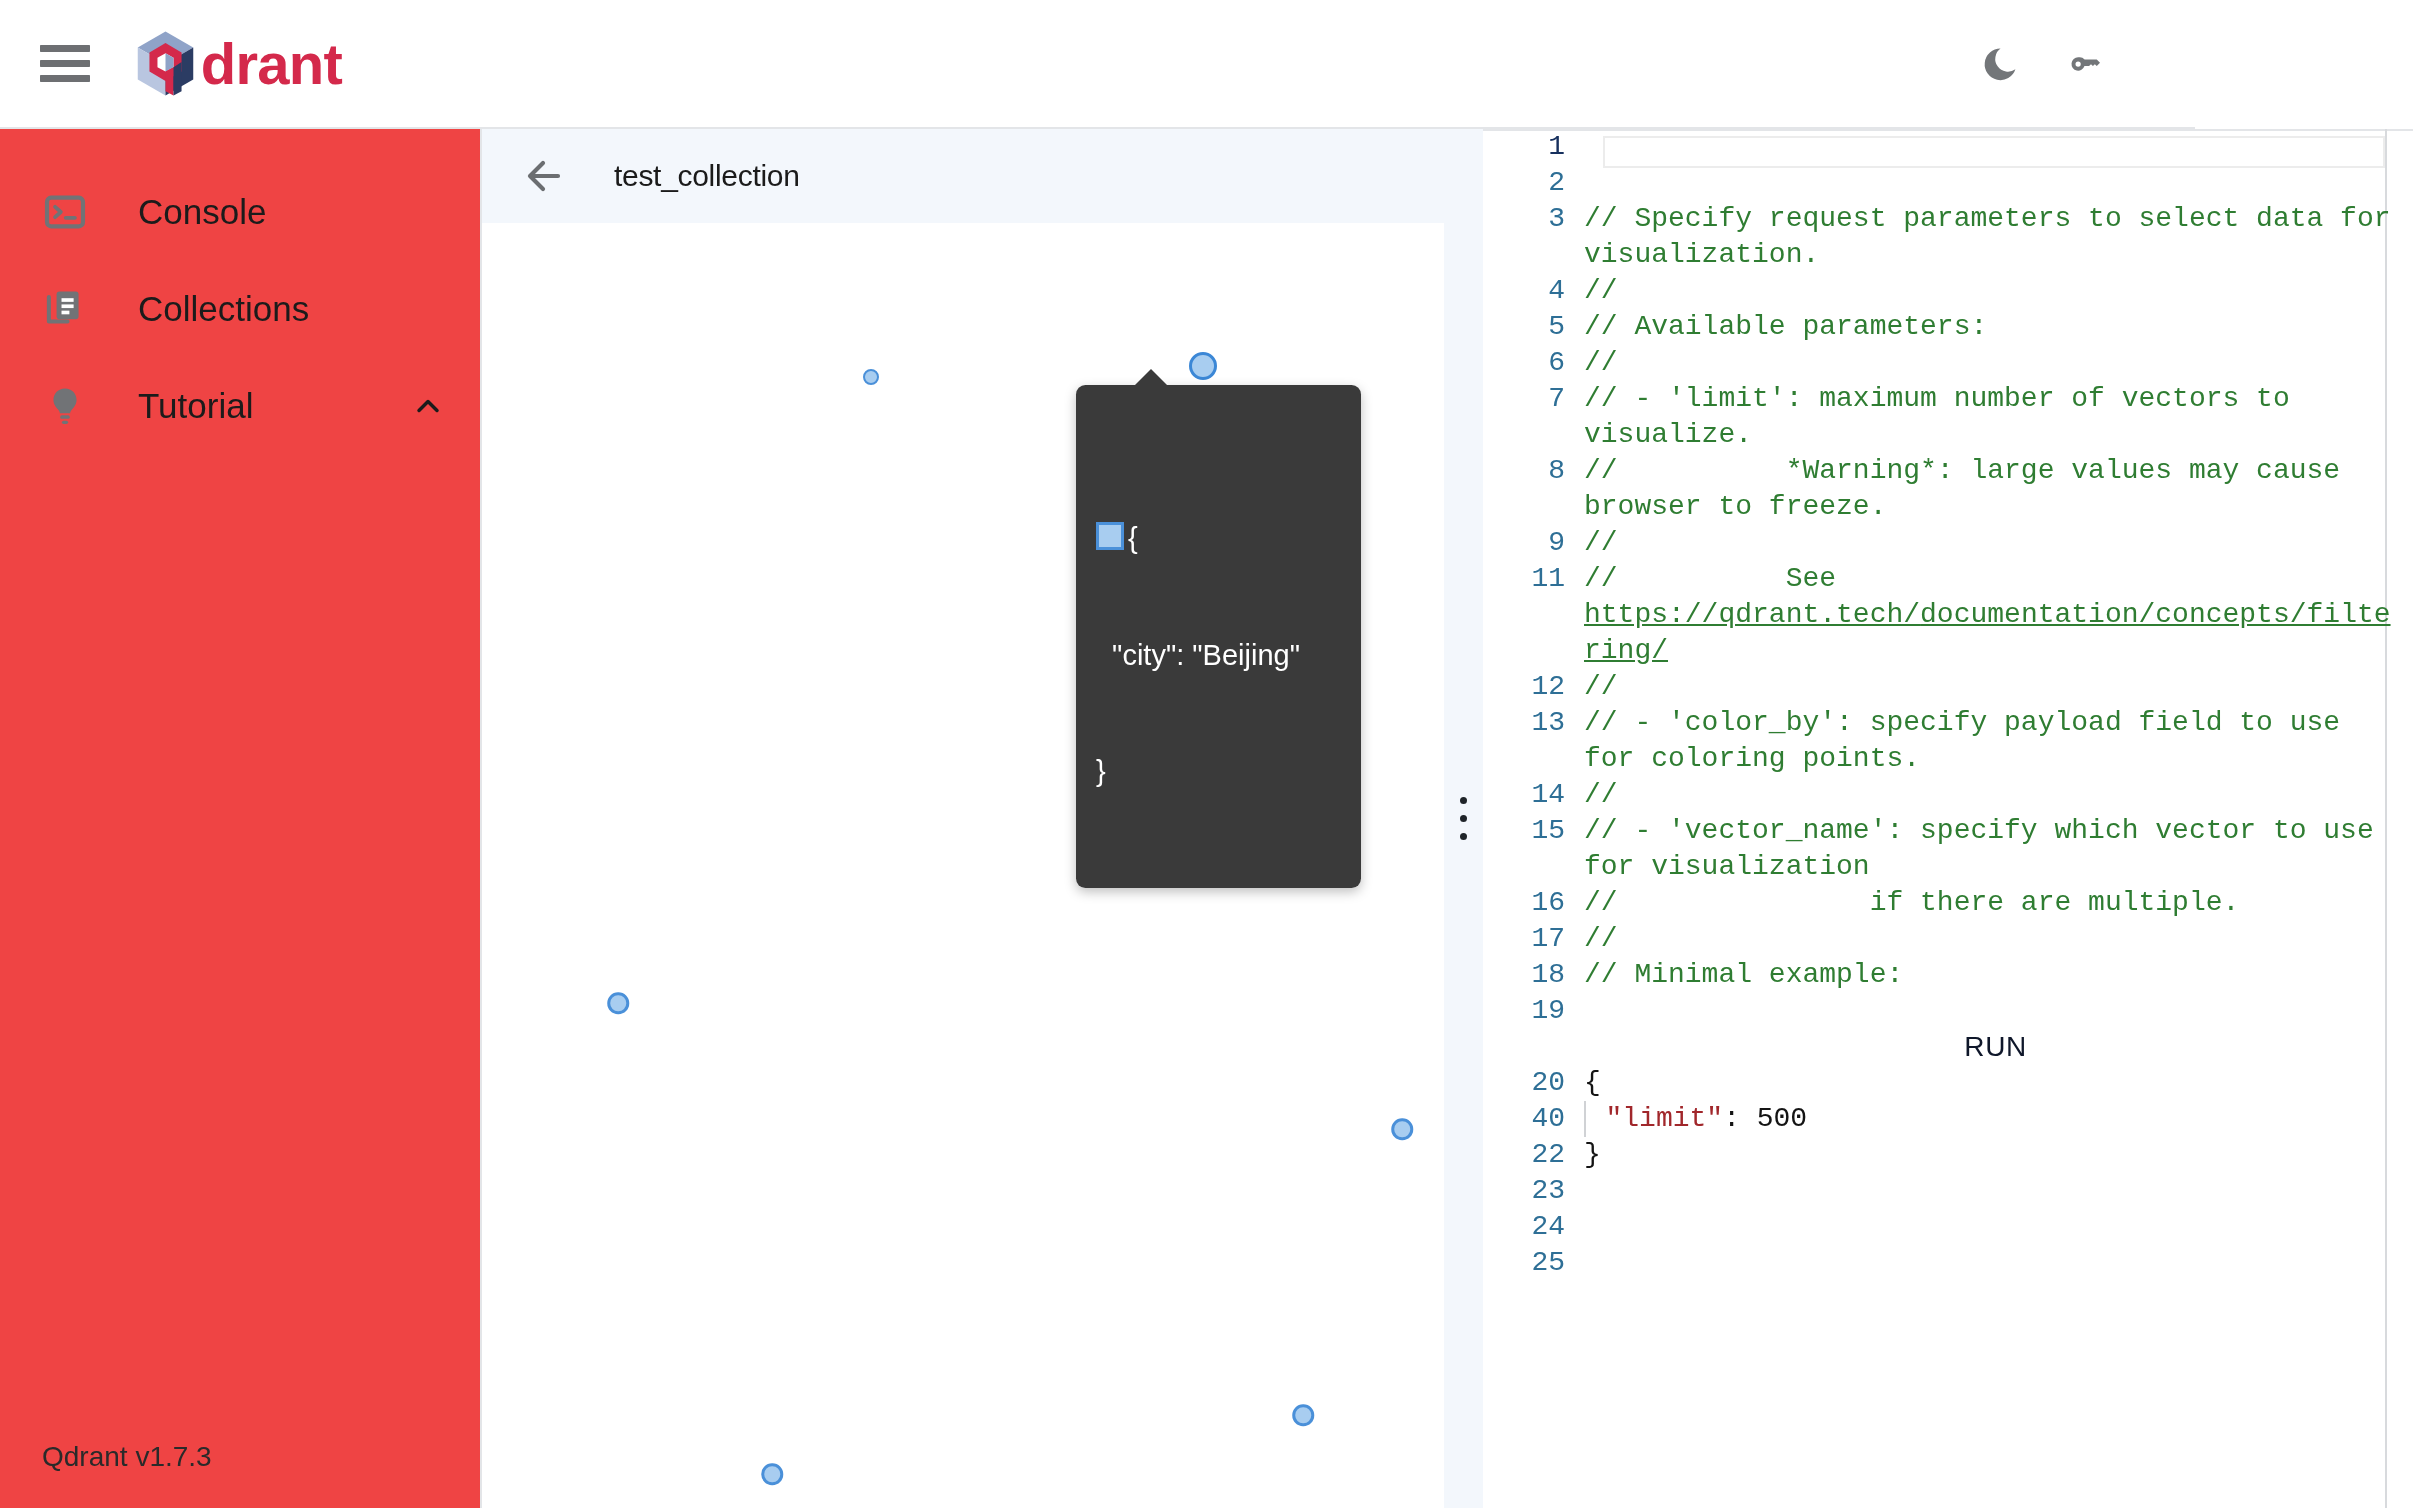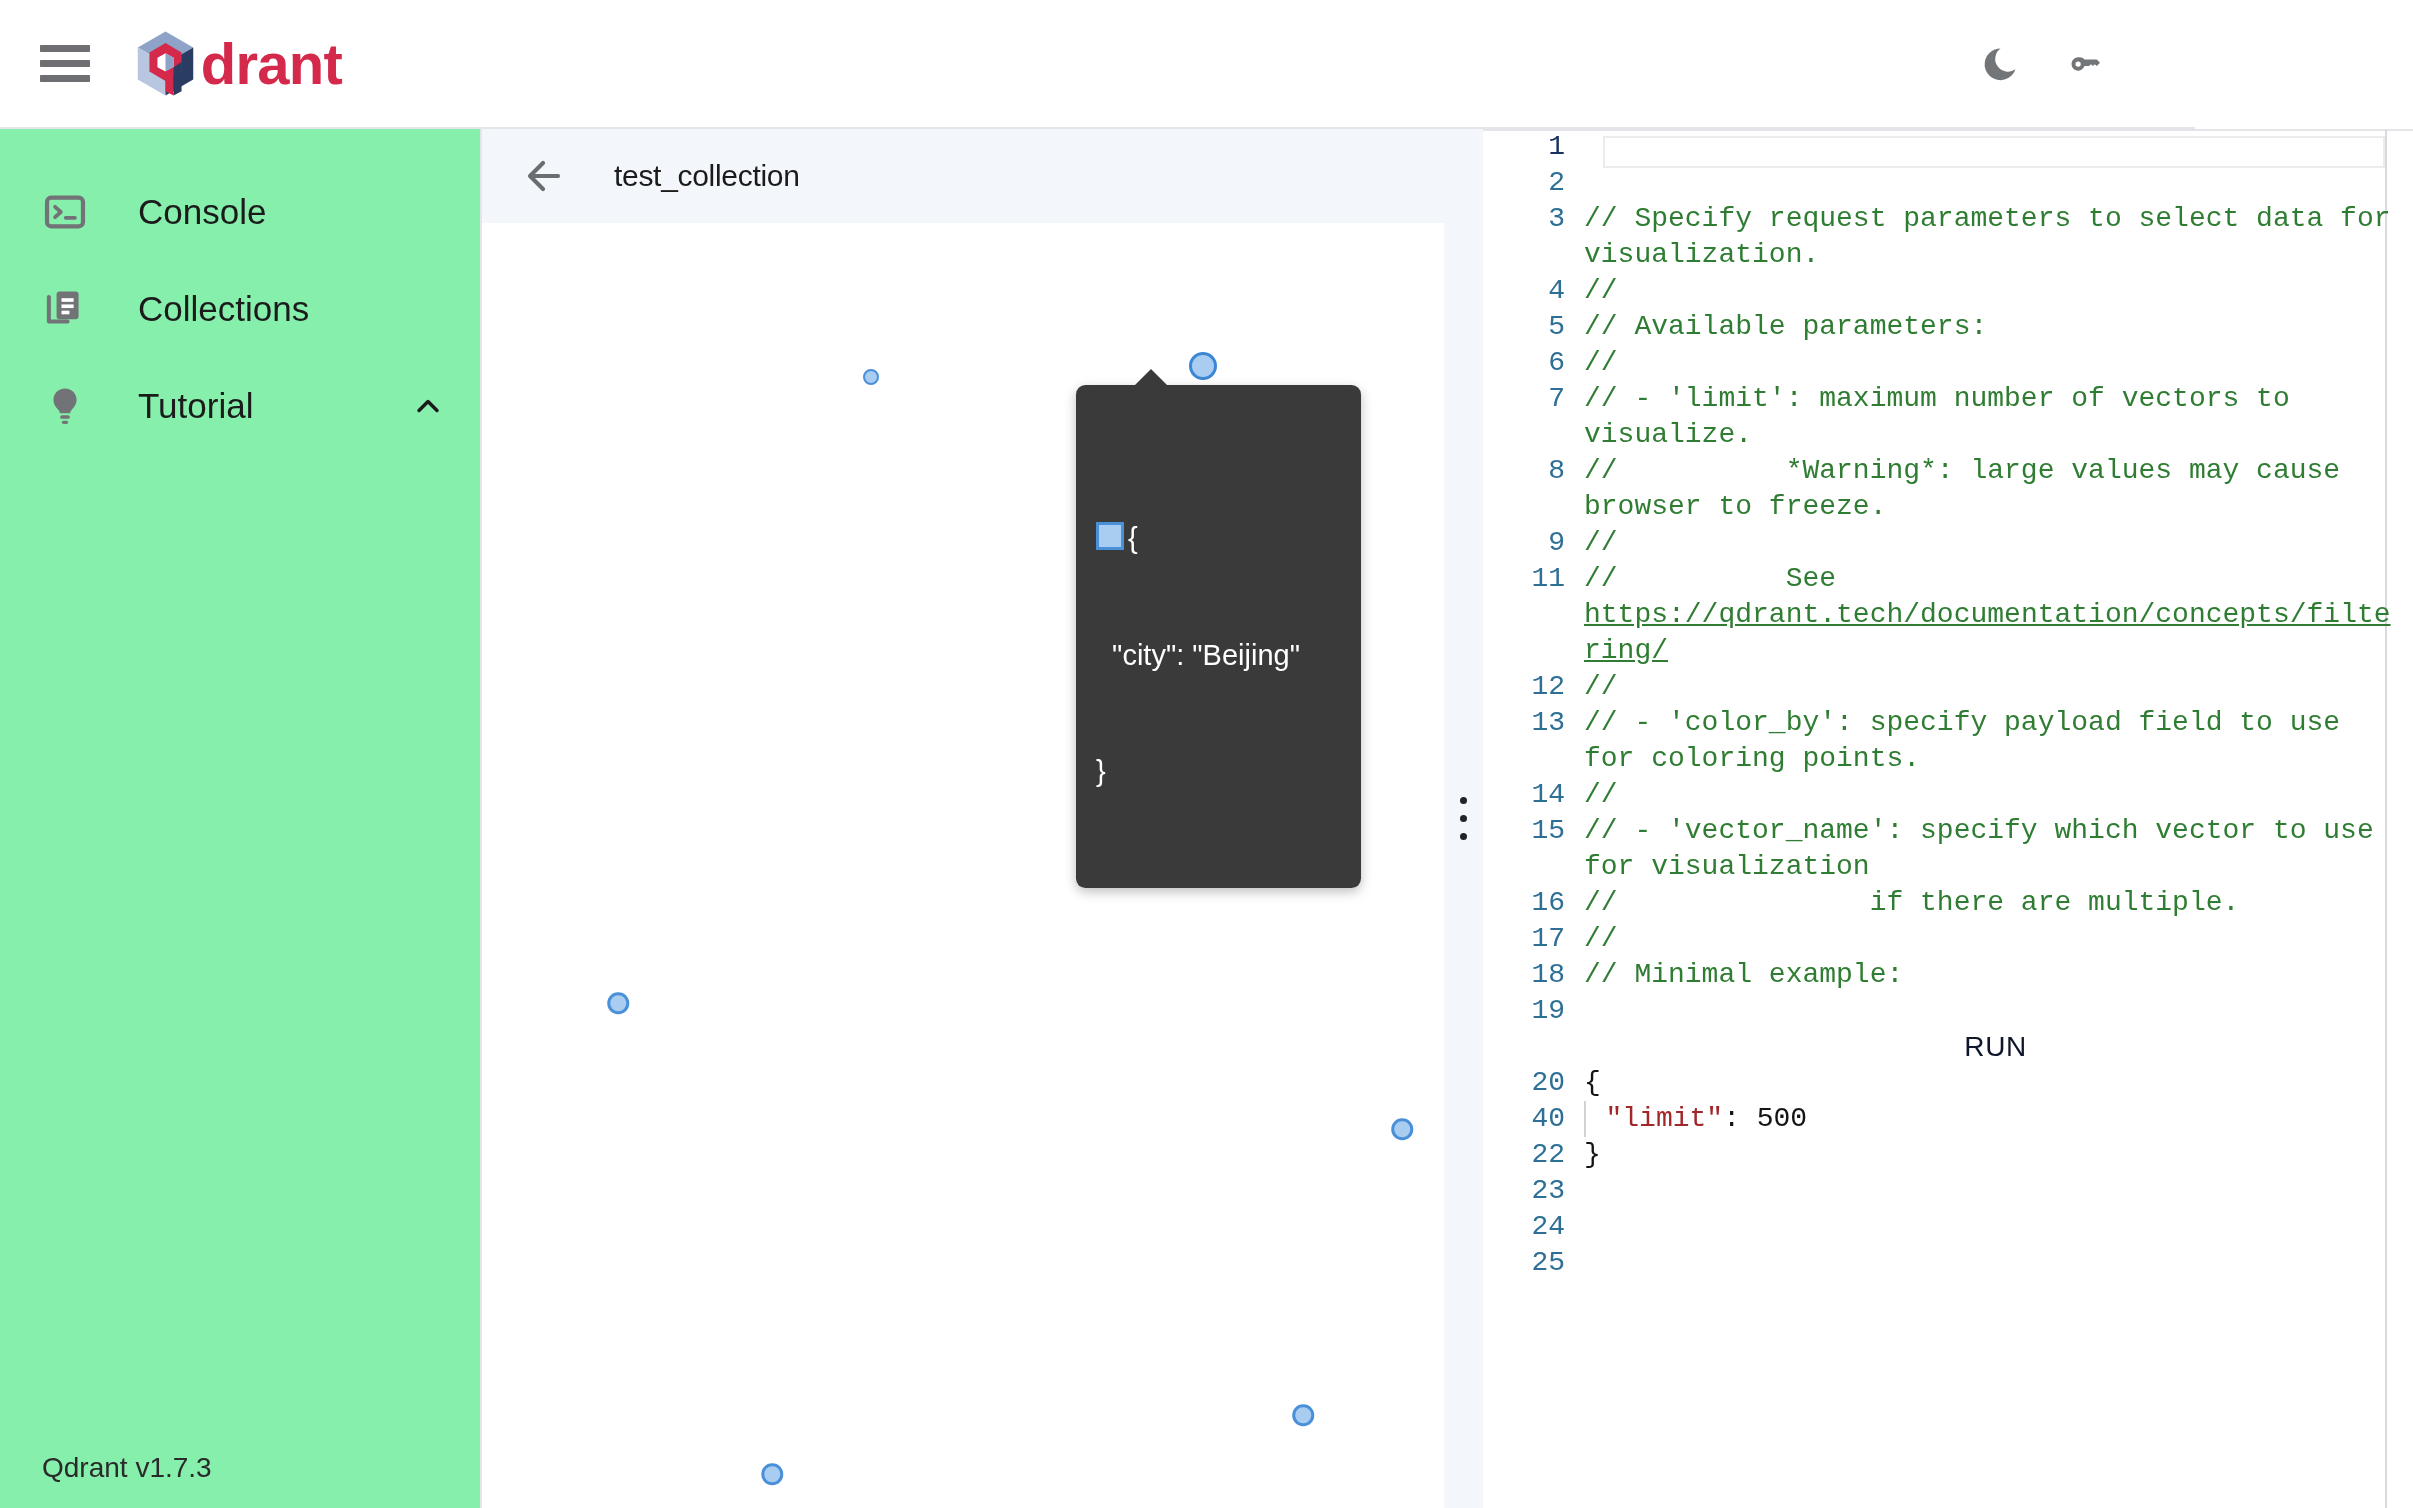--- a/index.html
+++ b/index.html
@@ -66,21 +66,21 @@
     width: 42px; height: 42px;
     display: flex; align-items: center; justify-content: center;
     cursor: pointer;
   }
 
   
   .sidebar {
     position: absolute;
     left: 0; top: 129px;
     width: 482px; height: 1379px;
-    background: #86efac;
+    background: #ef4444;
     border-right: 2.7px solid #e3e5e8;
     box-sizing: border-box;
   }
   .nav {
     padding-top: 34px;
   }
   .nav-item {
     height: 97px;
     display: flex;
     align-items: center;
@@ -101,21 +101,21 @@
     white-space: nowrap;
   }
   .nav-chevron {
     margin-left: auto;
     width: 36px; height: 36px;
     display: flex; align-items: center; justify-content: center;
   }
   .version {
     position: absolute;
     left: 42px;
-    bottom: 24px;
+    bottom: 35px;
     font-size: 28px;
     color: #2a2a2a;
   }
 
   
   .viz-panel {
     position: absolute;
     left: 482px; top: 129px;
     width: 962px; height: 1379px;
     background: #ffffff;

